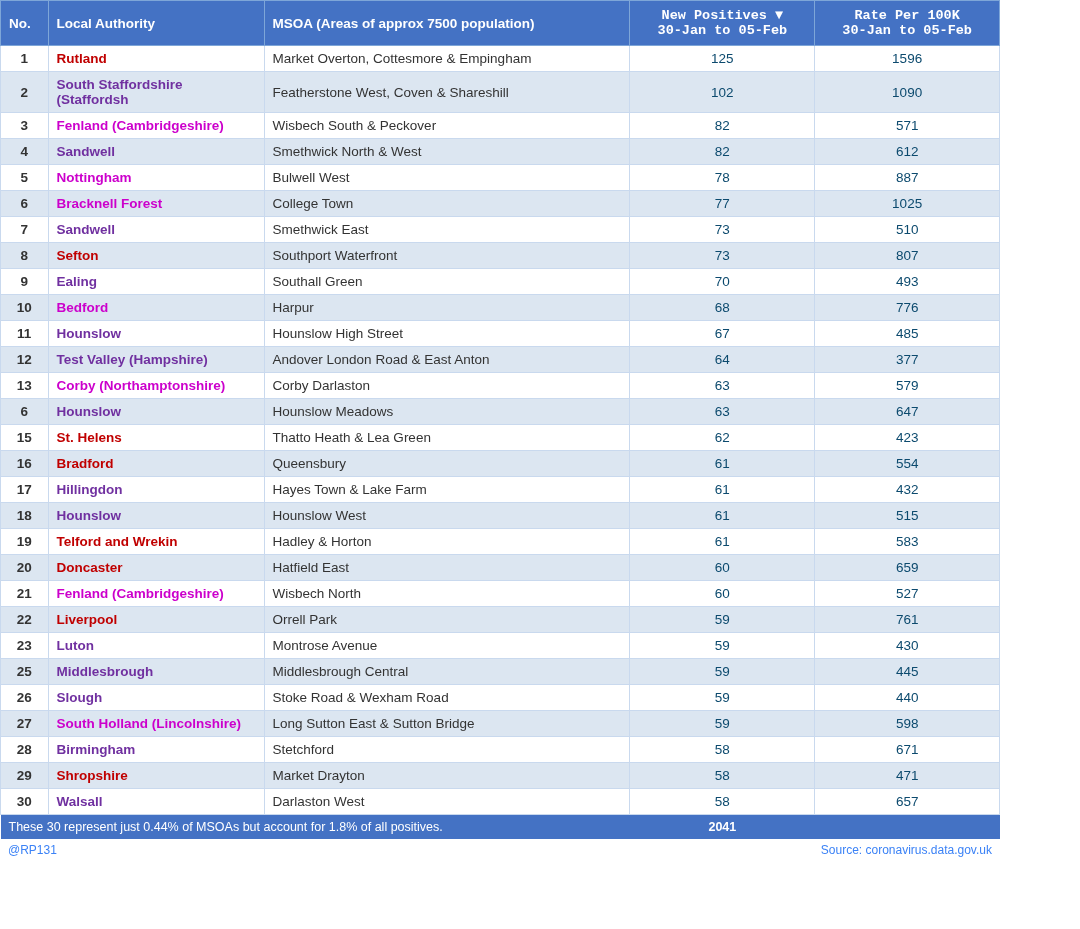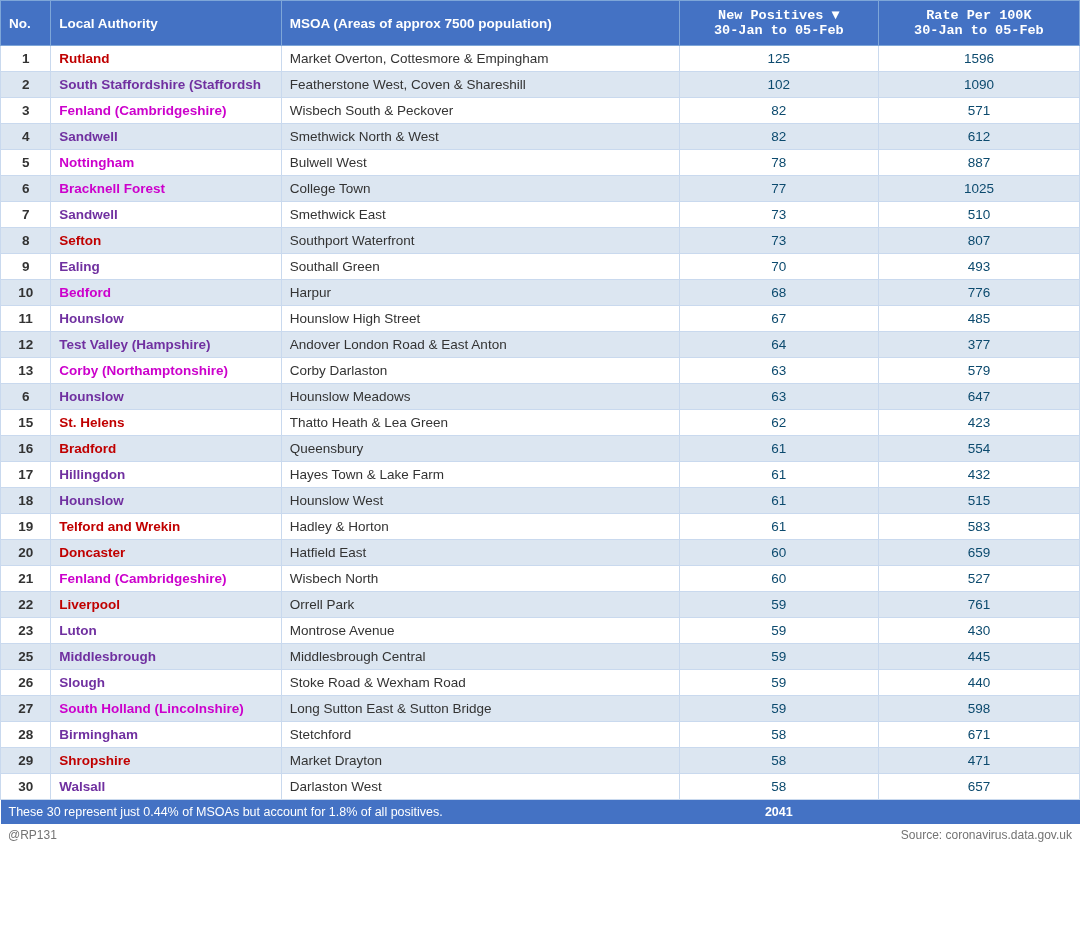--- a/index.html
+++ b/index.html
@@ -3,21 +3,21 @@
   <meta charset="utf-8">
   <style>
     * { margin: 0; padding: 0; box-sizing: border-box; }
     body {
       font-family: Arial, sans-serif;
       background: #fff;
       width: 1080px;
       min-height: 929px;
     }
     .container {
-      width: 1080px;
+      width: 1000px;
       padding: 0;
     }
     table {
       width: 100%;
       border-collapse: collapse;
       font-size: 13.5px;
     }
     thead tr {
       background: #4472c4;
       color: #fff;
@@ -73,21 +73,21 @@
     .footer-row td.total-val {
       text-align: center;
       font-weight: bold;
       color: #fff !important;
     }
     .bottom-bar {
       display: flex;
       justify-content: space-between;
       padding: 4px 8px;
       font-size: 12px;
-      color: #737373;
+      color: #3b82f6;
       background: #fff;
     }
   </style>
 </head>
 <body>
 
 <div class="container">
   <table>
     <thead>
       <tr>

